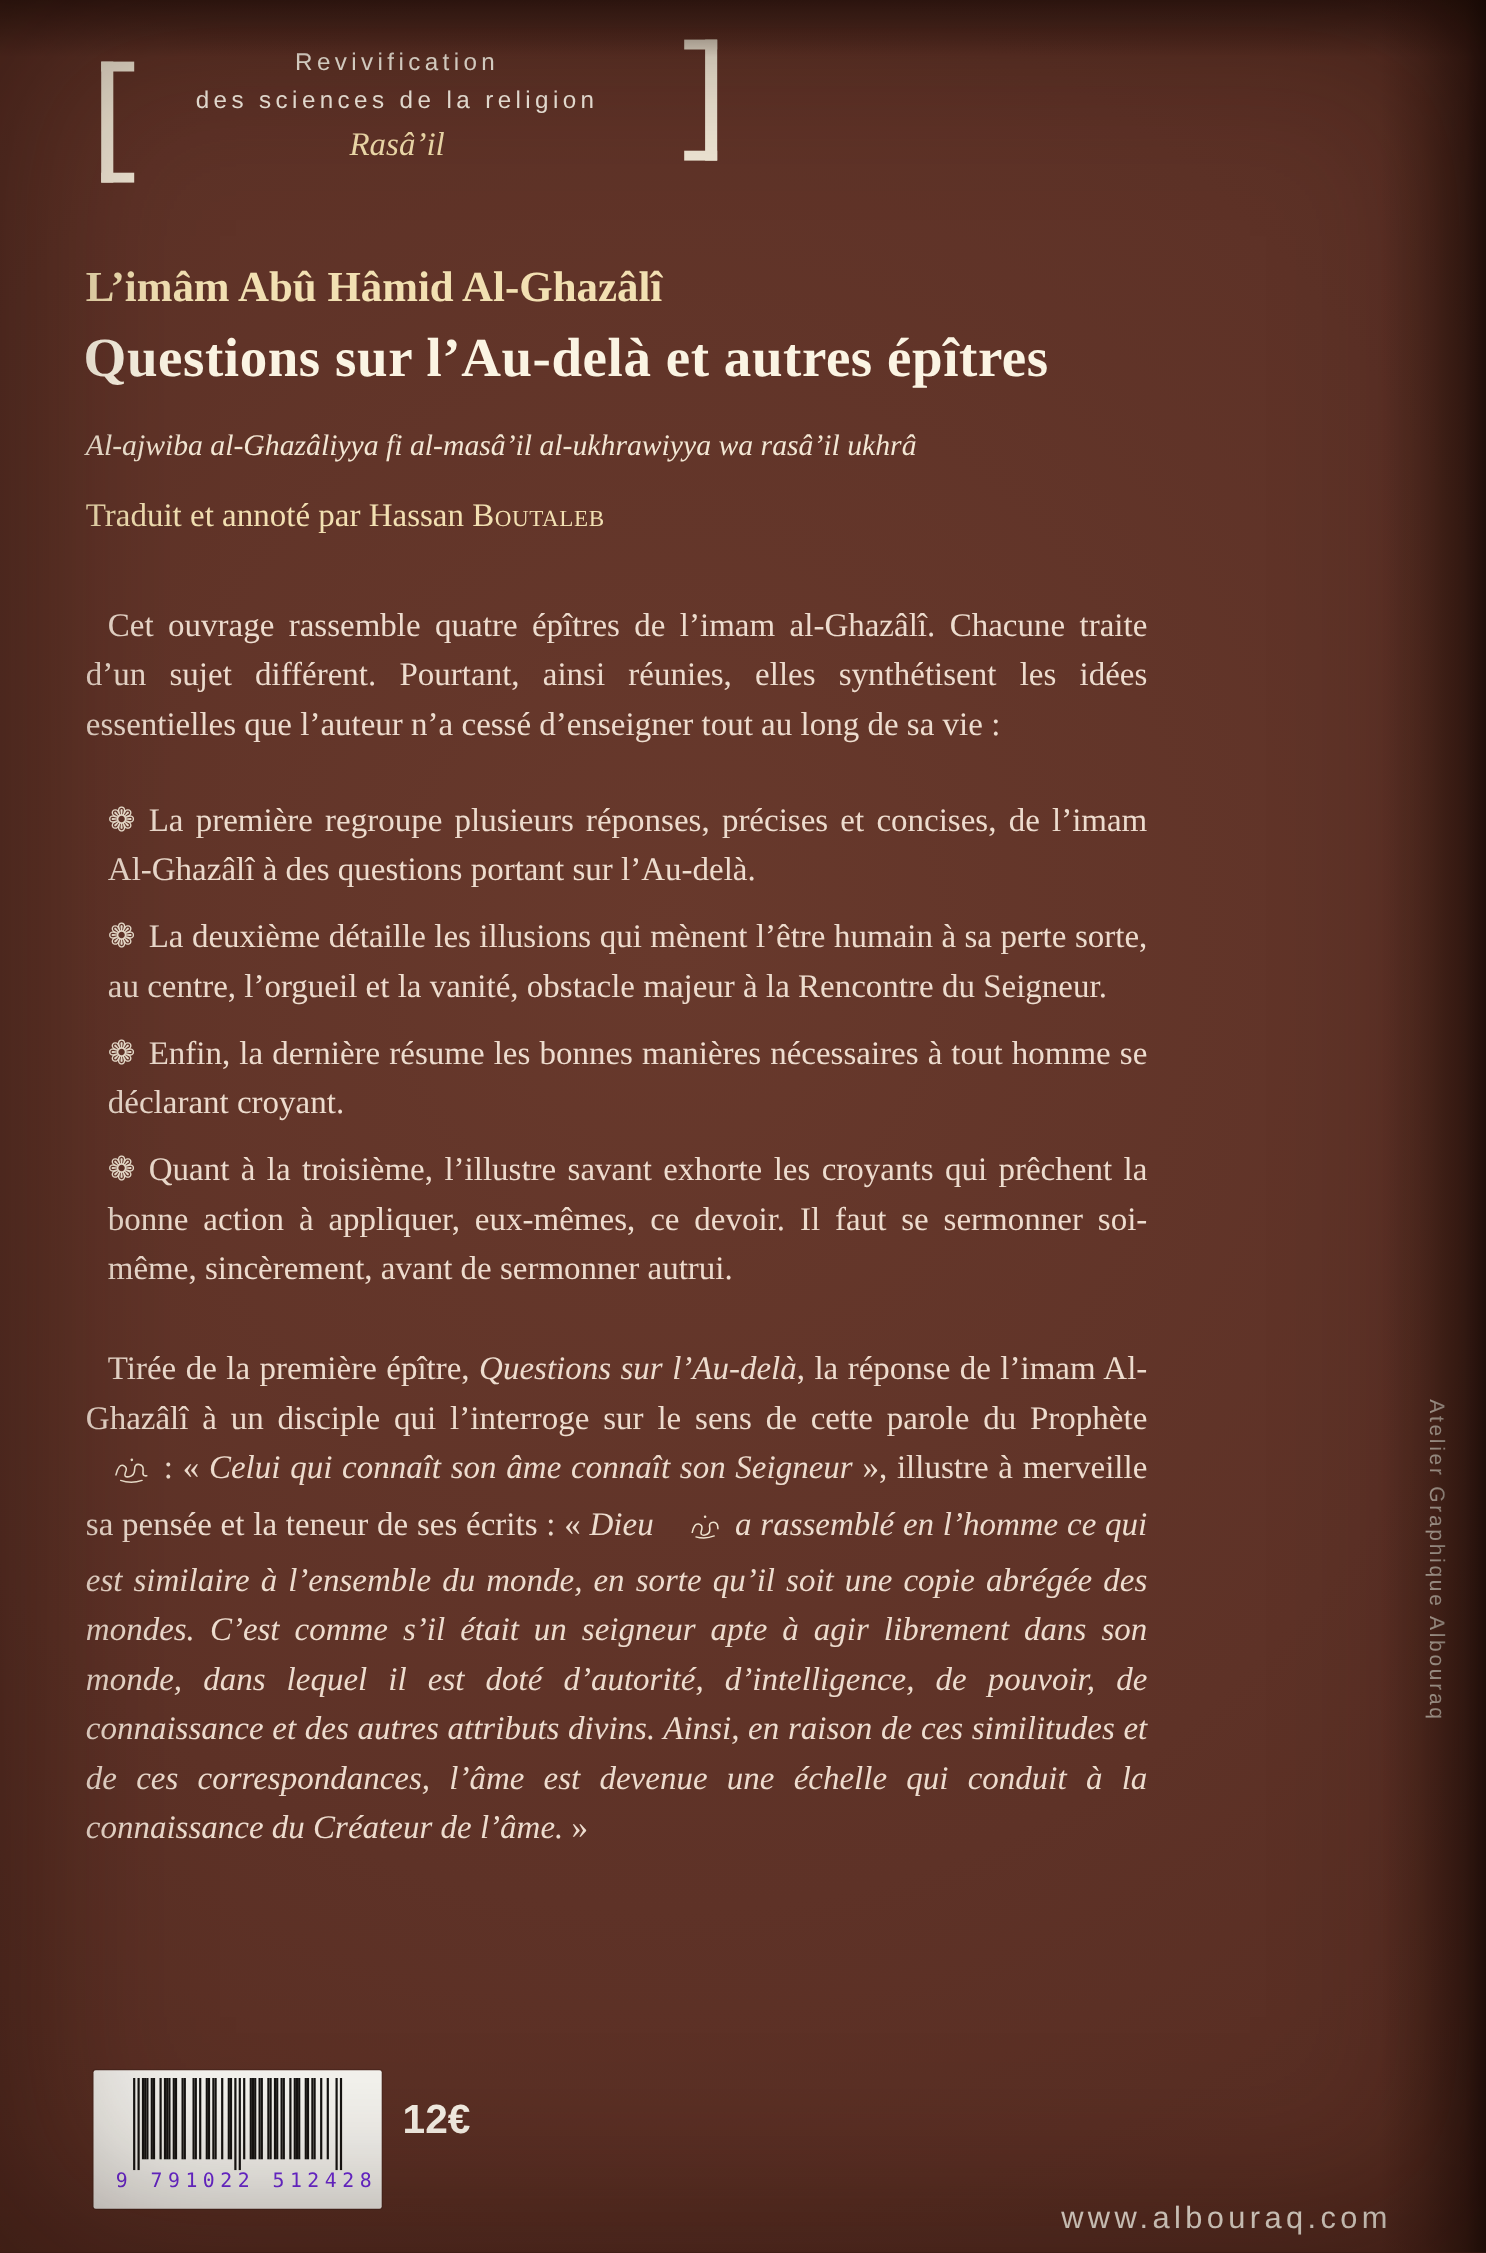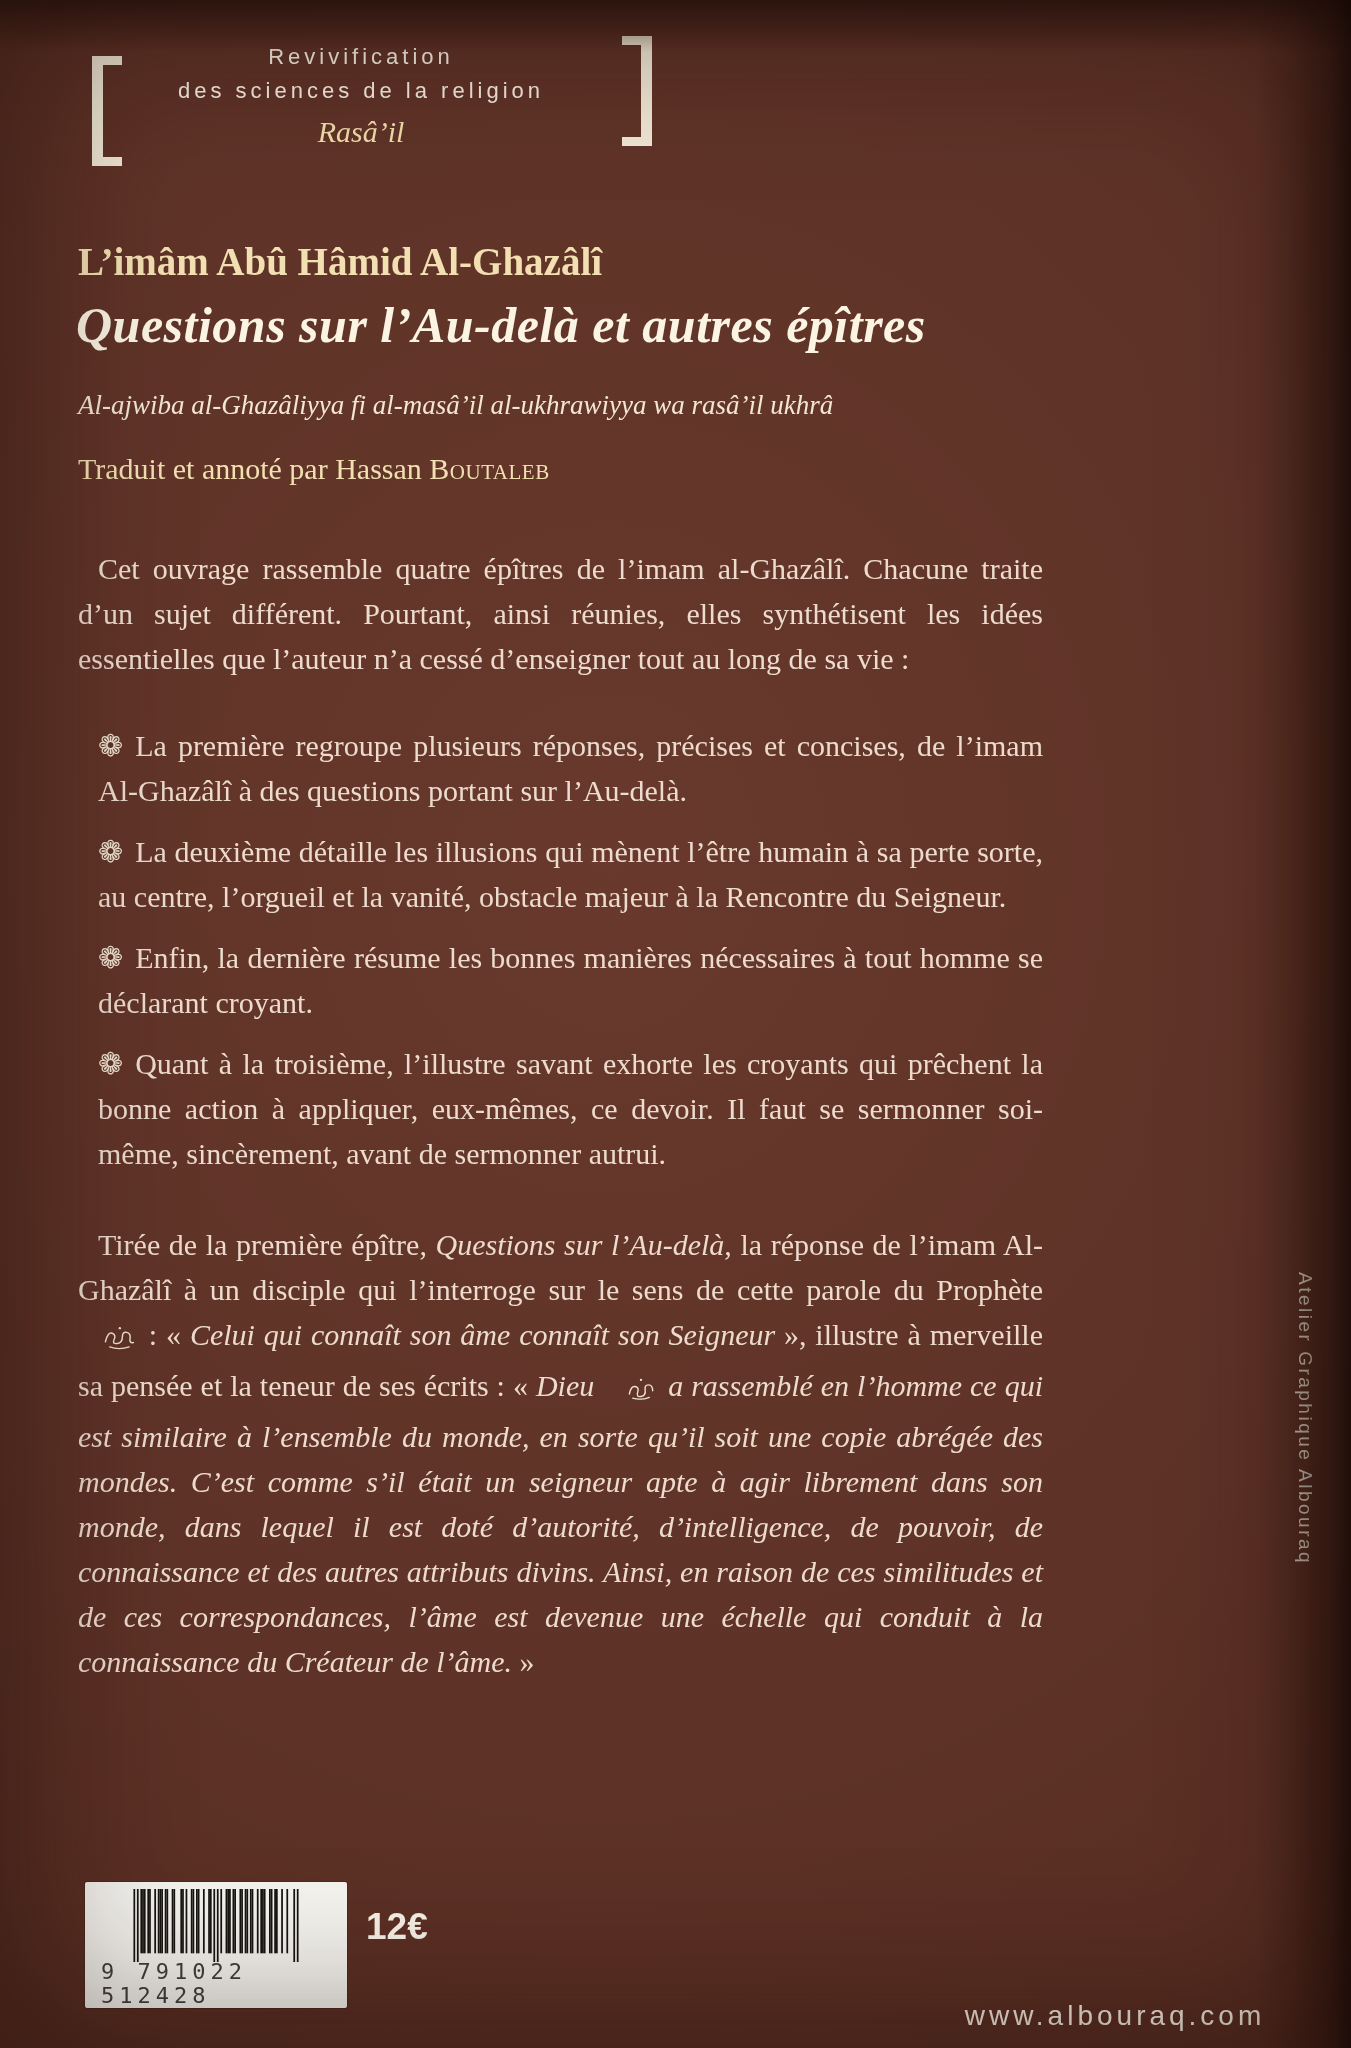--- a/index.html
+++ b/index.html
@@ -29,42 +29,42 @@
   .bracket.right{left:622px;top:36px;height:110px;
     border-right:11px solid #efe6d4;border-top:9px solid #efe6d4;border-bottom:9px solid #efe6d4;}
   .series{position:absolute;left:118px;top:40px;width:486px;text-align:center;}
   .series .s1,.series .s2{
     font-family:"Liberation Sans", sans-serif;
     font-size:22px;line-height:34px;letter-spacing:4px;color:#f3ece0;}
   .series .s3{font-size:30px;line-height:34px;margin-top:7px;font-style:italic;color:#f0dcab;}
 
   .author{position:absolute;left:78px;top:239px;font-size:39px;color:#f2e0b2;font-weight:bold;}
   .title{position:absolute;left:76px;top:296px;width:1180px;
-    font-size:50px;font-weight:bold;letter-spacing:.5px;color:#fbf4e3;font-style:italic;}
+    font-size:50px;font-weight:bold;letter-spacing:.5px;color:#fbf4e3;}
   .orig-title{position:absolute;left:78px;top:390px;font-size:27px;font-style:italic;color:#f3e7d4;}
   .translator{position:absolute;left:78px;top:452px;font-size:30px;color:#f2e0b2;}
   .translator .name{font-variant:small-caps;letter-spacing:.5px;}
 
   
   .synopsis{position:absolute;left:78px;top:546px;width:965px;
     font-size:30px;line-height:45px;text-align:justify;color:#eddcce;}
   .intro{margin:0 0 42px 0;text-indent:20px;}
   .bullets{margin:0 0 0 20px;}
   .bullet{margin:0 0 16px 0;text-align:justify;}
   .bullet .orn{font-size:30px;color:#f0e4d2;padding-right:12px;}
   .closing{margin:46px 0 0 0;text-indent:20px;}
   .closing .it{font-style:italic;}
   .eulogy{display:inline-block;vertical-align:-6px;color:#efe3cf;margin:0 4px;}
 
   
   .barcode-label{position:absolute;left:85px;top:1882px;width:262px;height:126px;
     background:#f5f4ef;border-radius:2px;box-shadow:0 0 0 1px rgba(0,0,0,.15);
     display:flex;flex-direction:column;align-items:center;justify-content:flex-start;padding-top:7px;box-sizing:border-box;}
-  .barcode-number{font-family:"DejaVu Sans Mono", monospace;font-size:22px;line-height:24px;
-    color:#404040;letter-spacing:5px;margin-top:-2px;margin-left:16px;}
+  .barcode-number{font-family:"DejaVu Sans Mono", monospace;font-size:18px;line-height:24px;
+    color:#6d28d9;letter-spacing:5px;margin-top:-2px;margin-left:16px;}
   .price{position:absolute;left:366px;top:1906px;
     font-family:"Liberation Sans", sans-serif;font-weight:bold;font-size:37px;color:#f7f1e6;}
   .website{position:absolute;left:950px;top:1956px;width:330px;text-align:center;
     font-family:"Liberation Sans", sans-serif;font-size:28px;letter-spacing:4px;color:#f4ece0;margin-top:44px;}
   .credit{position:absolute;left:1294px;top:1272px;
     font-family:"Liberation Sans", sans-serif;font-size:19px;letter-spacing:2.5px;
     color:#e9dfd2;writing-mode:vertical-rl;}
 </style>
 </head>
 <body>

